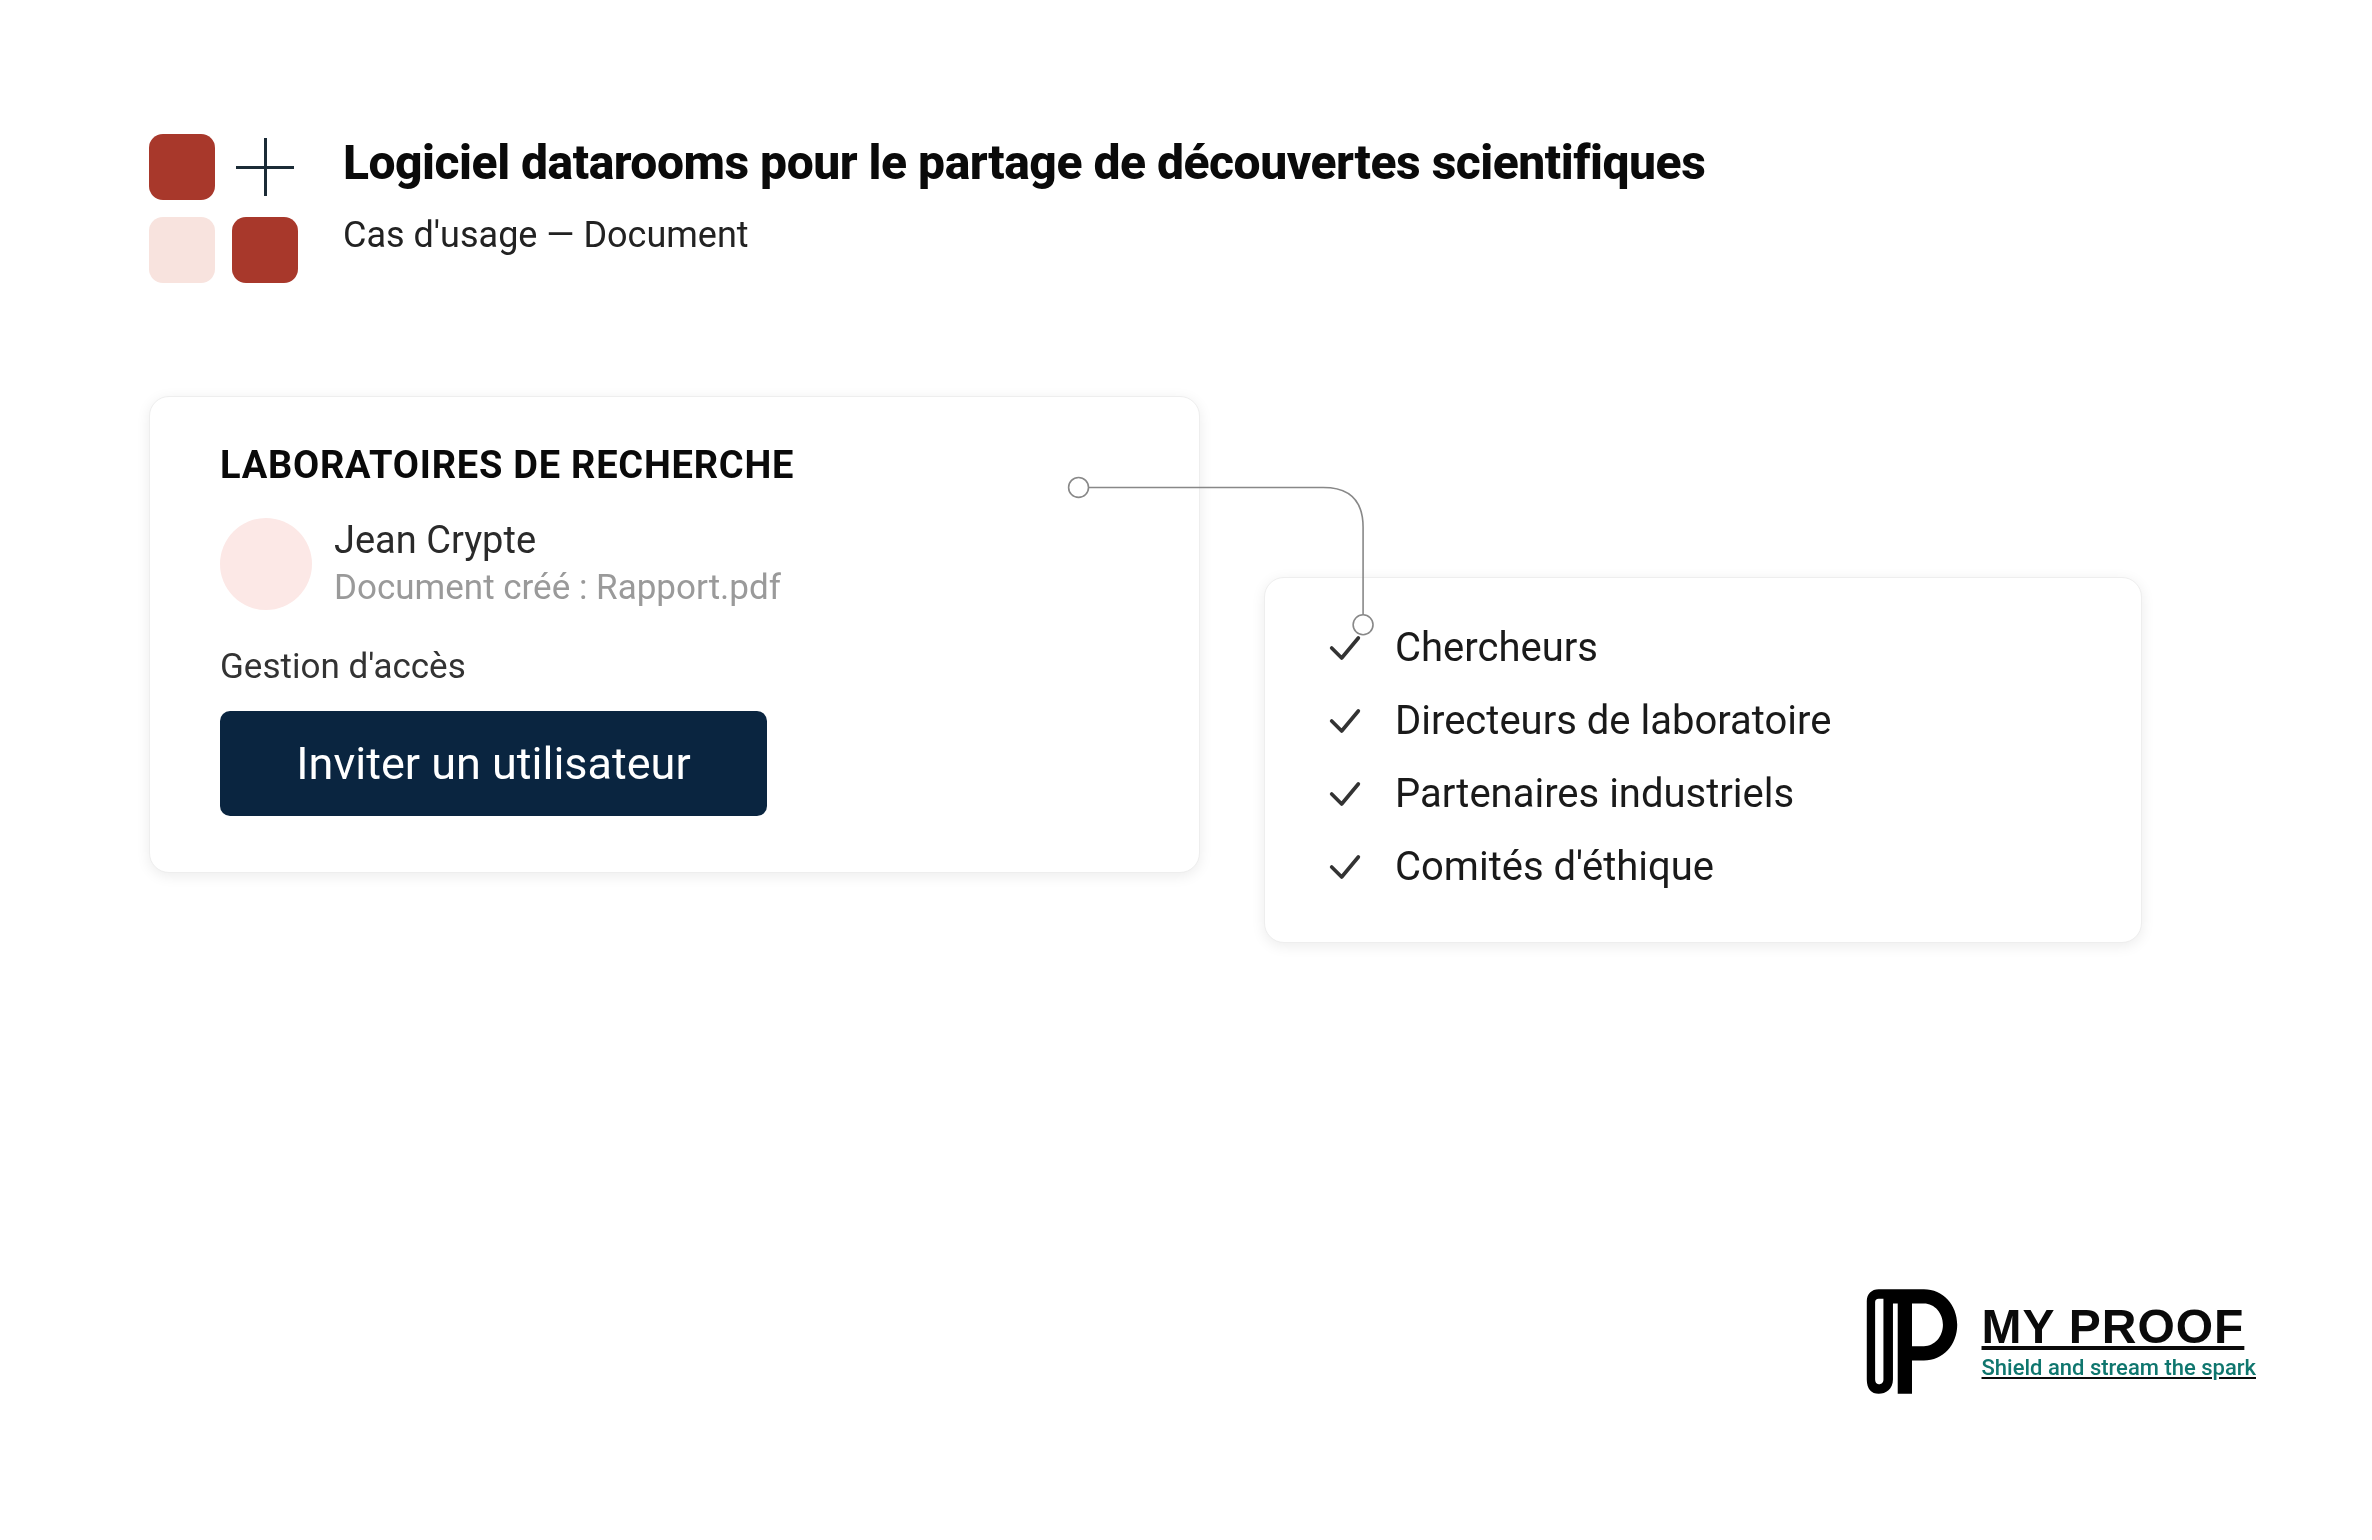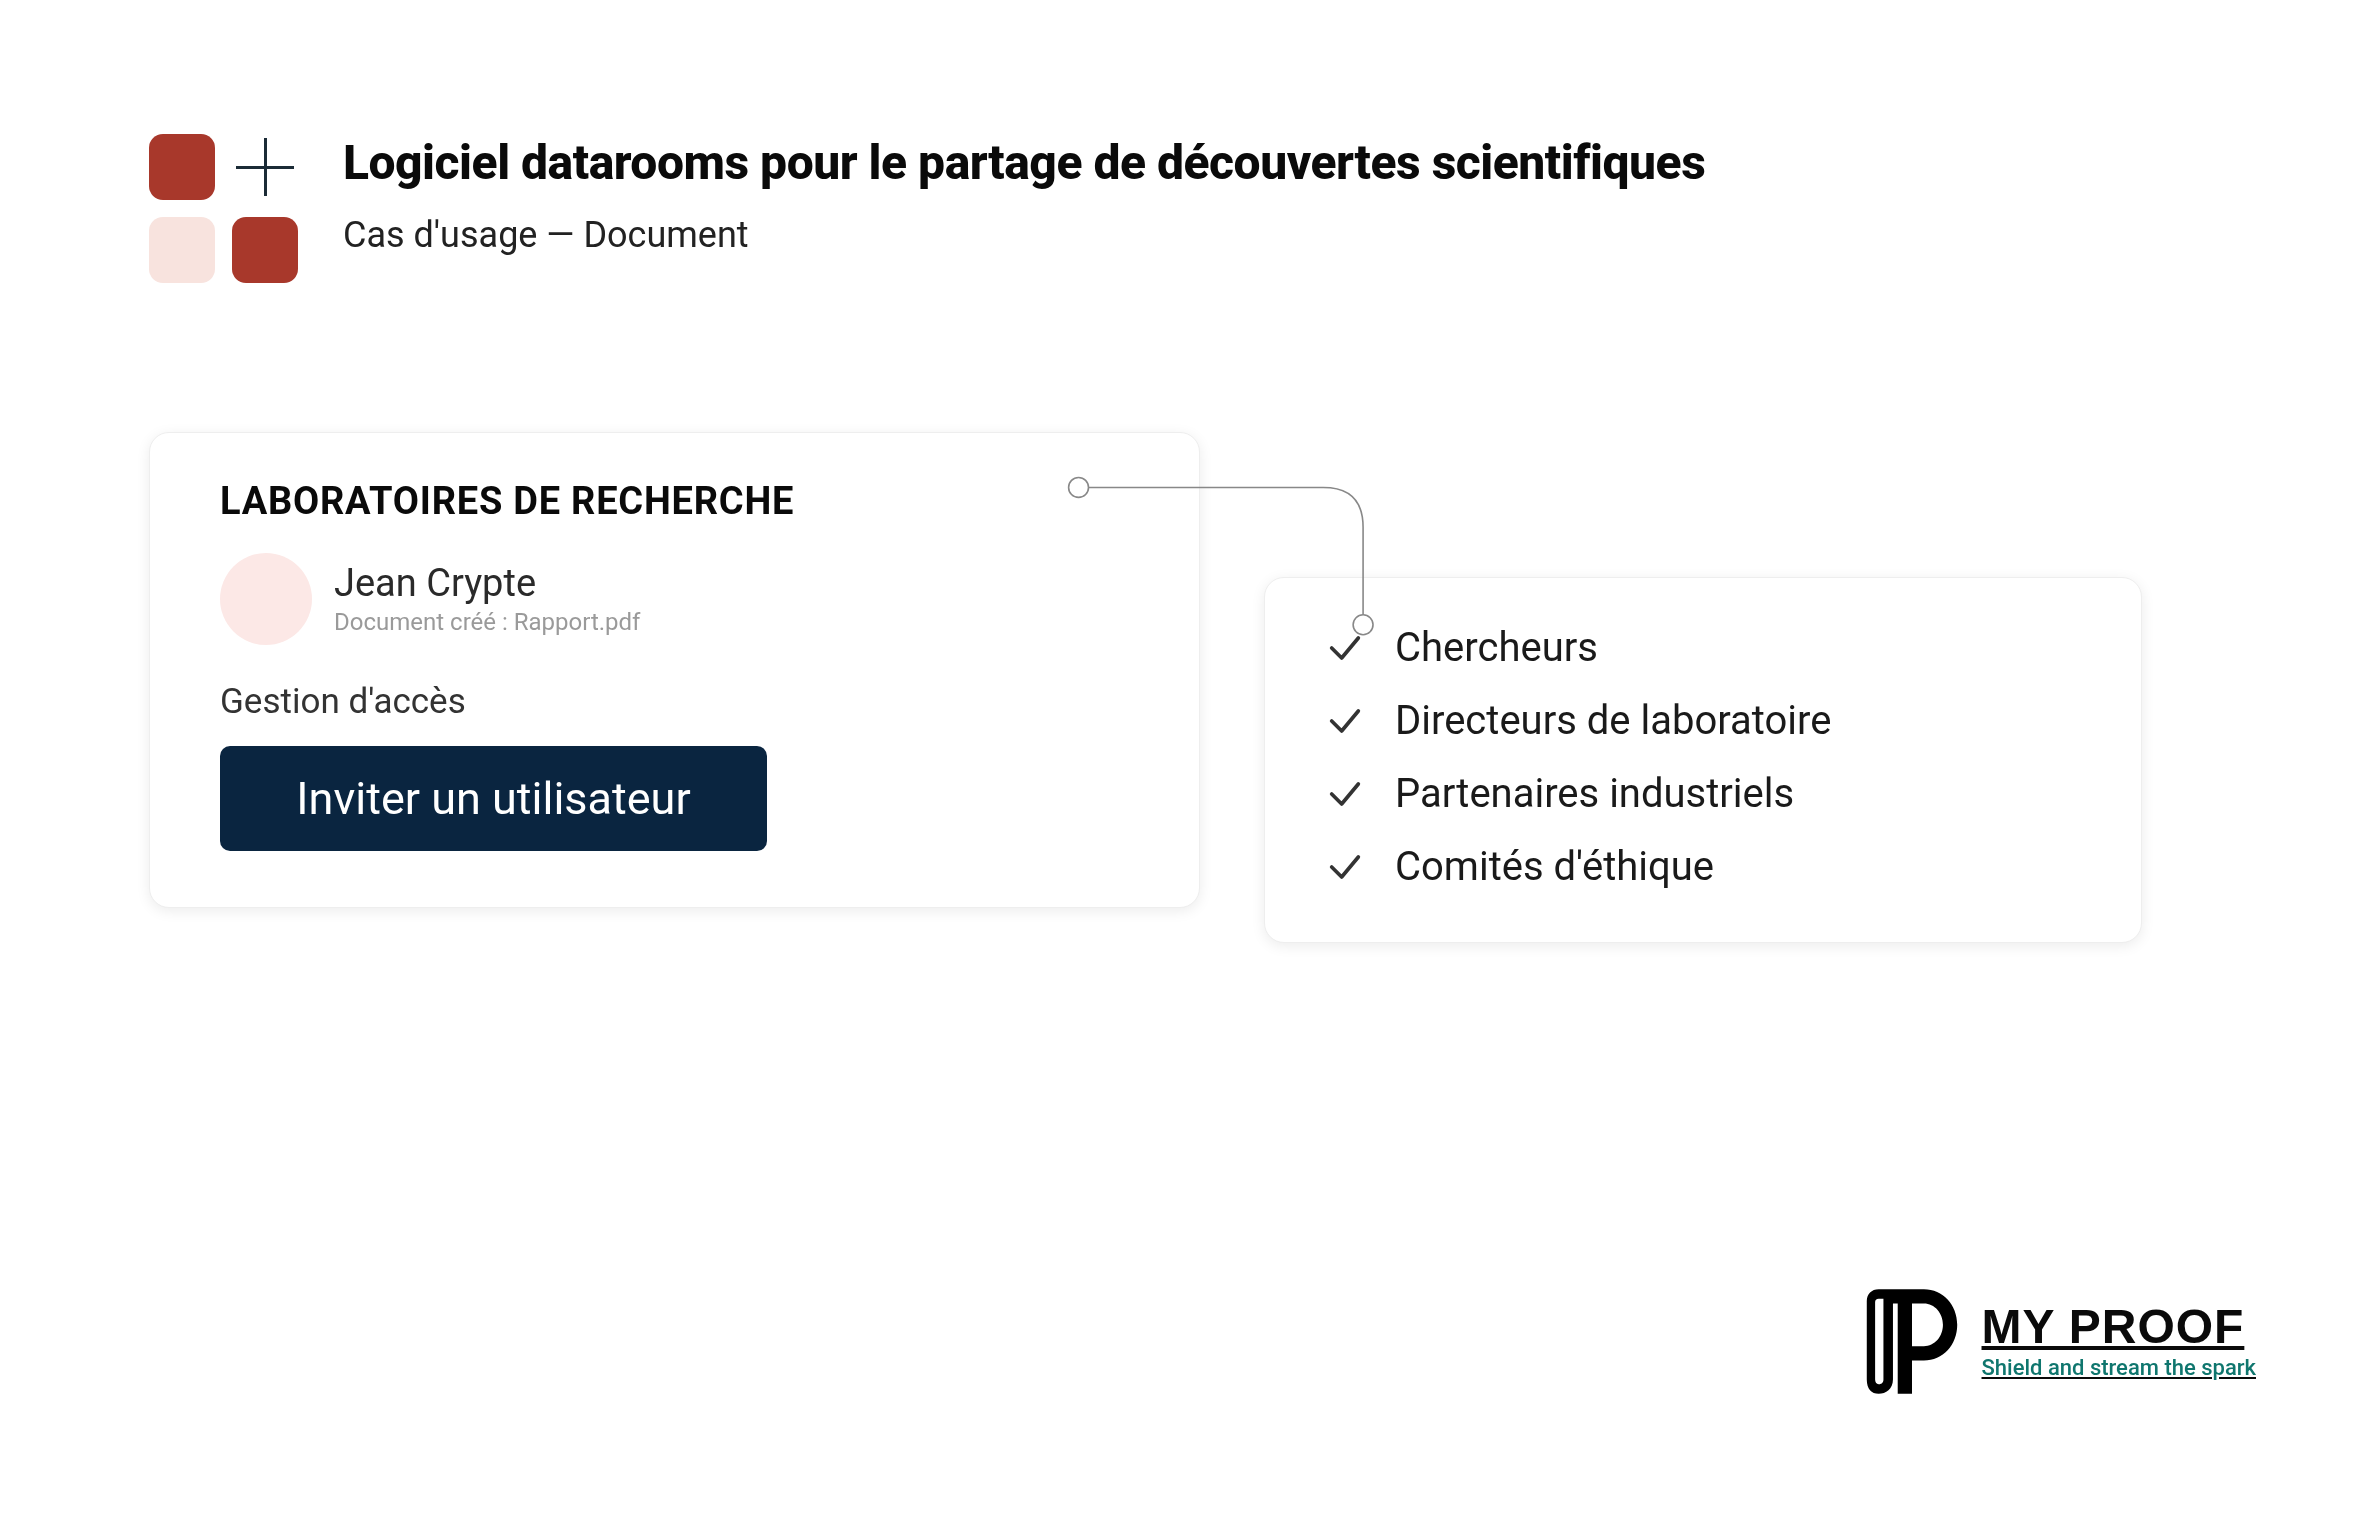--- a/index.html
+++ b/index.html
@@ -53,33 +53,33 @@
   .header-text .sub{
     font-size:36px;color:#222;font-weight:400;
   }
 
   
   .card{
     position:absolute;background:var(--card);border:1px solid #eee;border-radius:20px;
     box-shadow:var(--shadow);
   }
   .card-lab{
-    left:149px;top:432px;width:925px;padding:46px 62px 56px 62px;
+    left:149px;top:396px;width:925px;padding:46px 62px 56px 62px;
   }
   .card-lab .title{
     font-size:38px;font-weight:700;letter-spacing:.02em;margin:0 0 30px 8px;
   }
   .card-lab .user{
     display:flex;align-items:center;gap:22px;margin:0 0 36px 8px;
   }
   .card-lab .avatar{
     width:92px;height:92px;border-radius:50%;background:#fce8e6;flex:0 0 auto;
   }
   .card-lab .user .name{font-size:38px;color:#2a2a2a;line-height:1.25;}
-  .card-lab .user .doc{font-size:24px;color:var(--muted);line-height:1.3;}
+  .card-lab .user .doc{font-size:35px;color:var(--muted);line-height:1.3;}
   .card-lab .section{font-size:35px;color:#333;margin:0 0 24px 8px;}
   .card-lab .btn{
     display:block;width:547px;margin-left:8px;
     background:var(--navy);color:#fff;border:none;border-radius:10px;
     font-size:45px;padding:26px 0;text-align:center;cursor:pointer;
     font-family:inherit;
   }
 
   
   .card-roles{

